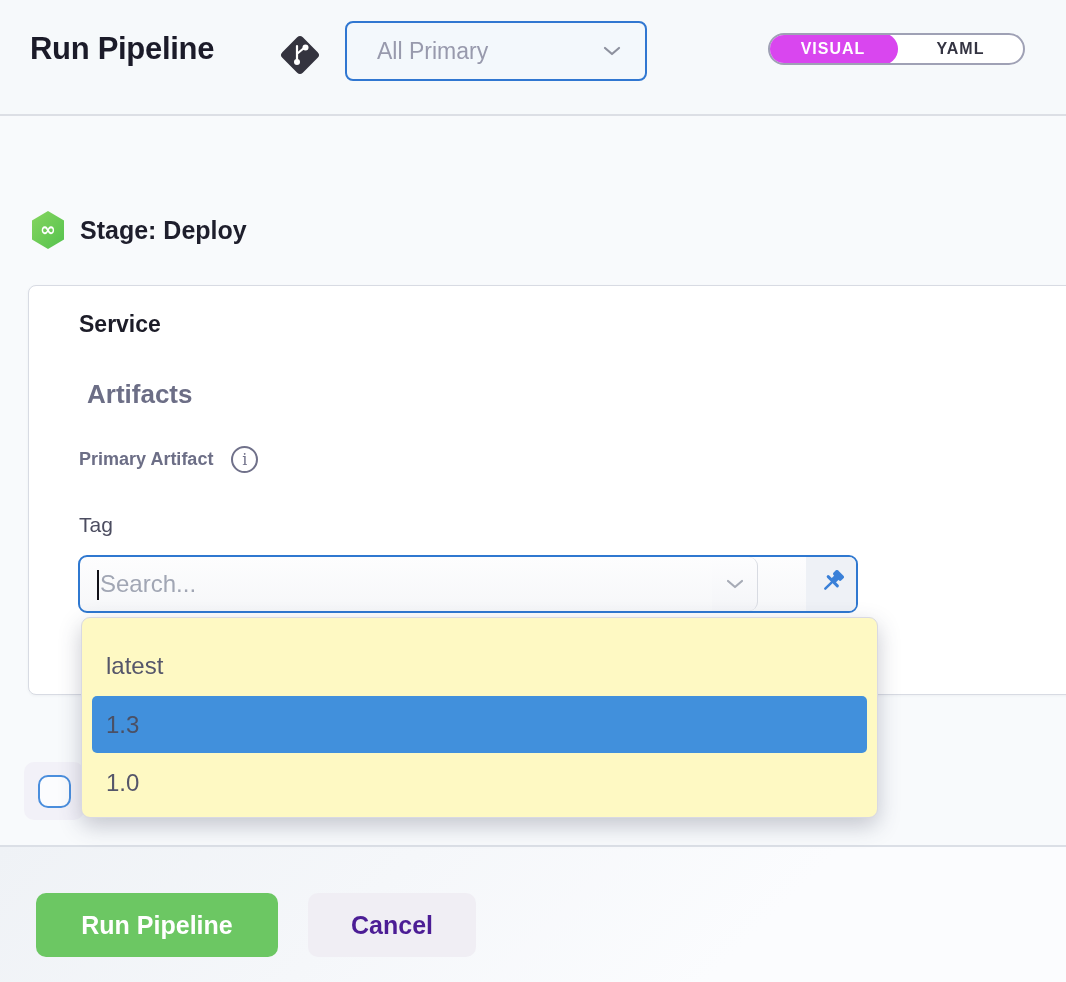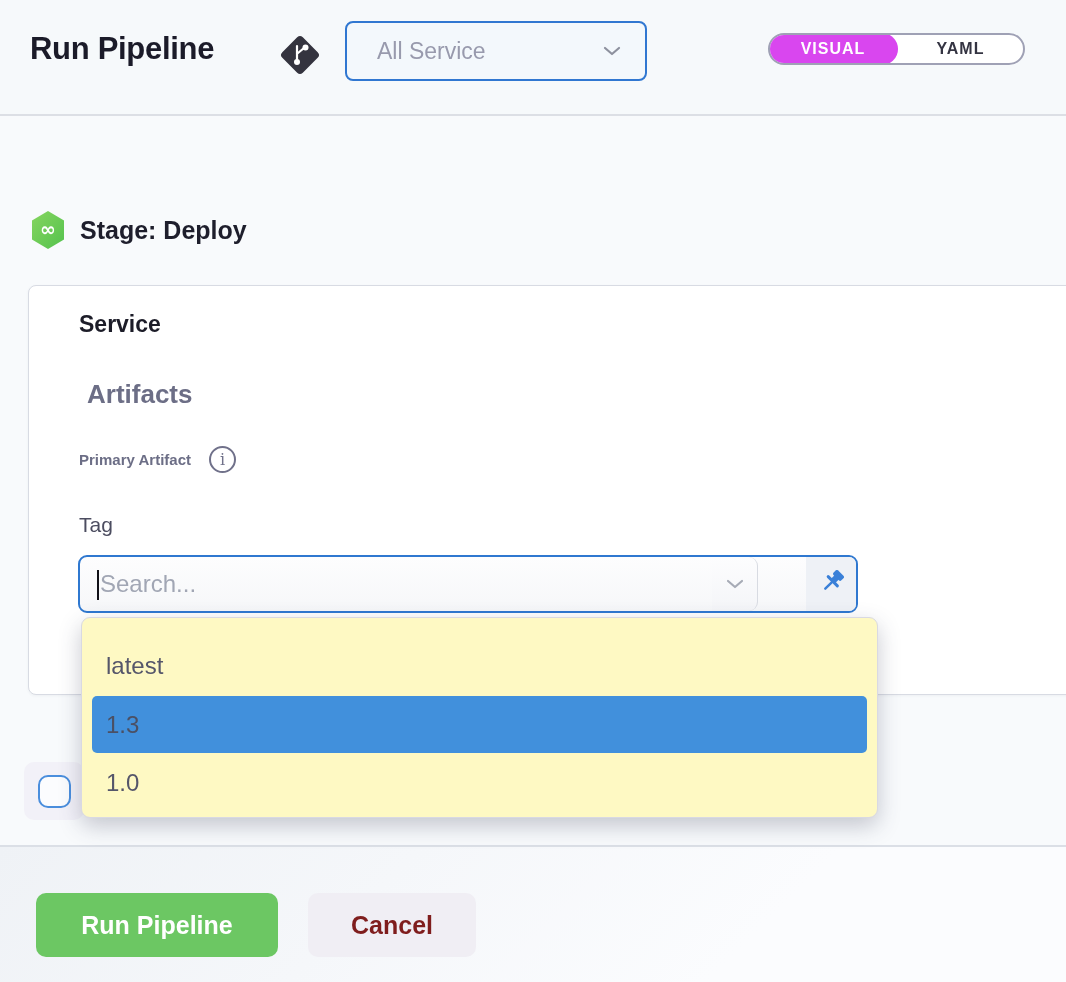--- a/index.html
+++ b/index.html
@@ -53,21 +53,21 @@
 
   
   .card {
     position:absolute; left:28px; top:285px; width:1050px; height:410px;
     background:#ffffff; border:1px solid #d8dbe3; border-radius:8px;
     box-shadow:0 1px 3px rgba(40,50,70,0.05);
   }
   .service-heading { position:absolute; left:50px; top:25px; font-size:23px; font-weight:700; color:#1c1c28; }
   .artifacts-heading { position:absolute; left:58px; top:93px; font-size:26px; font-weight:700; color:#6c6e86; }
   .pa-row { position:absolute; left:50px; top:160px; display:flex; align-items:center; }
-  .pa-label { font-size:15px; font-weight:700; color:#6c6e86; margin-right:18px;text-align:right; }
+  .pa-label { font-size:18px; font-weight:700; color:#6c6e86; margin-right:18px;text-align:right; }
   .info-icon {
     width:27px; height:27px; border:2px solid #70718a; border-radius:50%;
     display:flex; align-items:center; justify-content:center;
     font-family:"DejaVu Serif", serif; font-size:16px; color:#70718a; cursor:pointer;
   }
   .tag-label { position:absolute; left:50px; top:227px; font-size:21px; font-weight:500; color:#4c4d60; }
 
   
   .tag-combo {
     position:absolute; left:78px; top:555px; width:780px; height:58px;
@@ -125,42 +125,42 @@
     position:absolute; left:0; top:845px; width:1066px; height:137px;
     background:linear-gradient(135deg,#eff2f6 0%,#fbfcfe 70%);
     border-top:2px solid #dbdfe6;
   }
   .btn {
     position:absolute; top:46px; height:64px; border:none; border-radius:10px;
     font-family:"Liberation Sans", sans-serif; font-size:25px; font-weight:700;
     display:flex; align-items:center; justify-content:center; cursor:pointer;
   }
   .btn-run { left:36px; width:242px; background:#6cc763; color:#ffffff; }
-  .btn-cancel { left:308px; width:168px; background:#f0eef4; color:#7f1d1d; }
+  .btn-cancel { left:308px; width:168px; background:#f0eef4; color:#4c1d95; }
 </style>
 </head>
 <body>
 
 <div class="app">
 
   <div class="header">
     <div class="page-title">Run Pipeline</div>
 
     <svg class="git-icon" viewBox="0 0 46 46">
       <rect x="8.5" y="8.5" width="29" height="29" rx="4" fill="#34343f" transform="rotate(45 23 23)"></rect>
       <g stroke="#ffffff" stroke-width="2.2" stroke-linecap="round" fill="#ffffff">
         <line x1="20" y1="14" x2="20" y2="30"></line>
         <line x1="21" y1="21" x2="27" y2="16"></line>
         <circle cx="20" cy="30" r="3" stroke="none"></circle>
         <circle cx="28.5" cy="15.5" r="3" stroke="none"></circle>
       </g>
     </svg>
 
     <div class="stage-select">
-      <span class="stage-select-value">All Service</span>
+      <span class="stage-select-value">All Primary</span>
       <svg width="18" height="10" viewBox="0 0 18 10">
         <polyline points="2,2 9,8 16,2" stroke="#8d919e" stroke-width="2.2" fill="none" stroke-linecap="round" stroke-linejoin="round"></polyline>
       </svg>
     </div>
 
     <div class="toggle">
       <div class="toggle-option active">VISUAL</div>
       <div class="toggle-option inactive">YAML</div>
     </div>
   </div>

